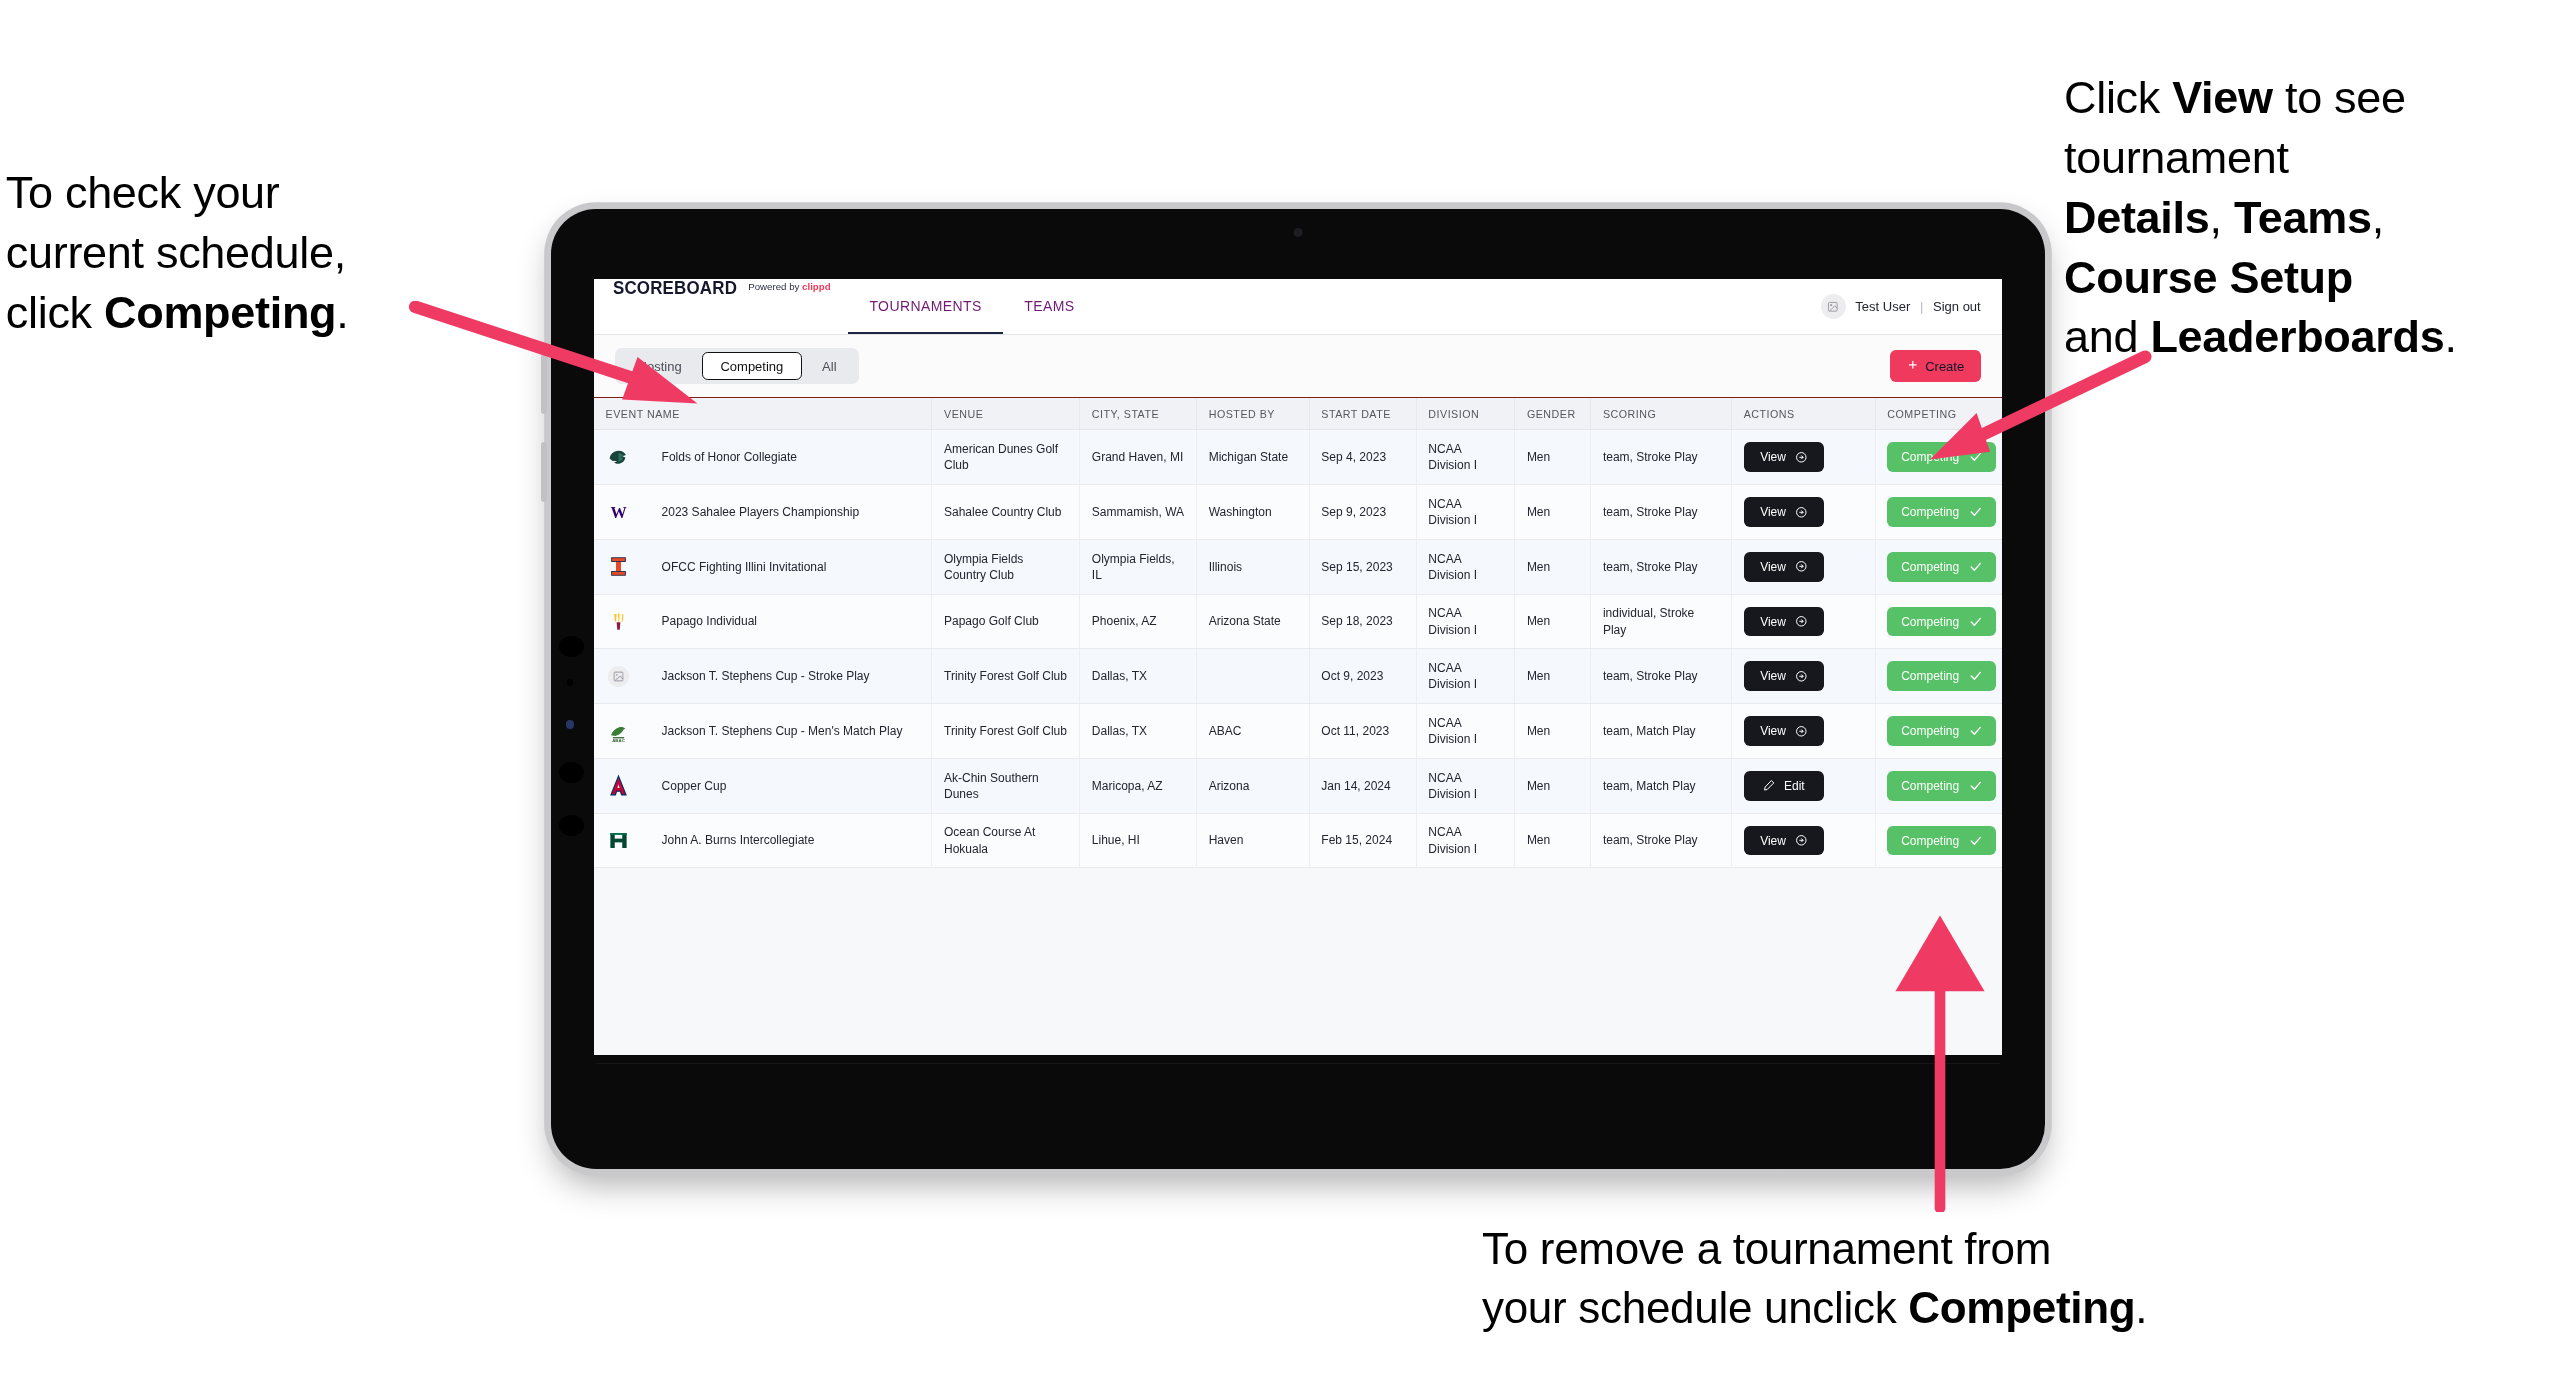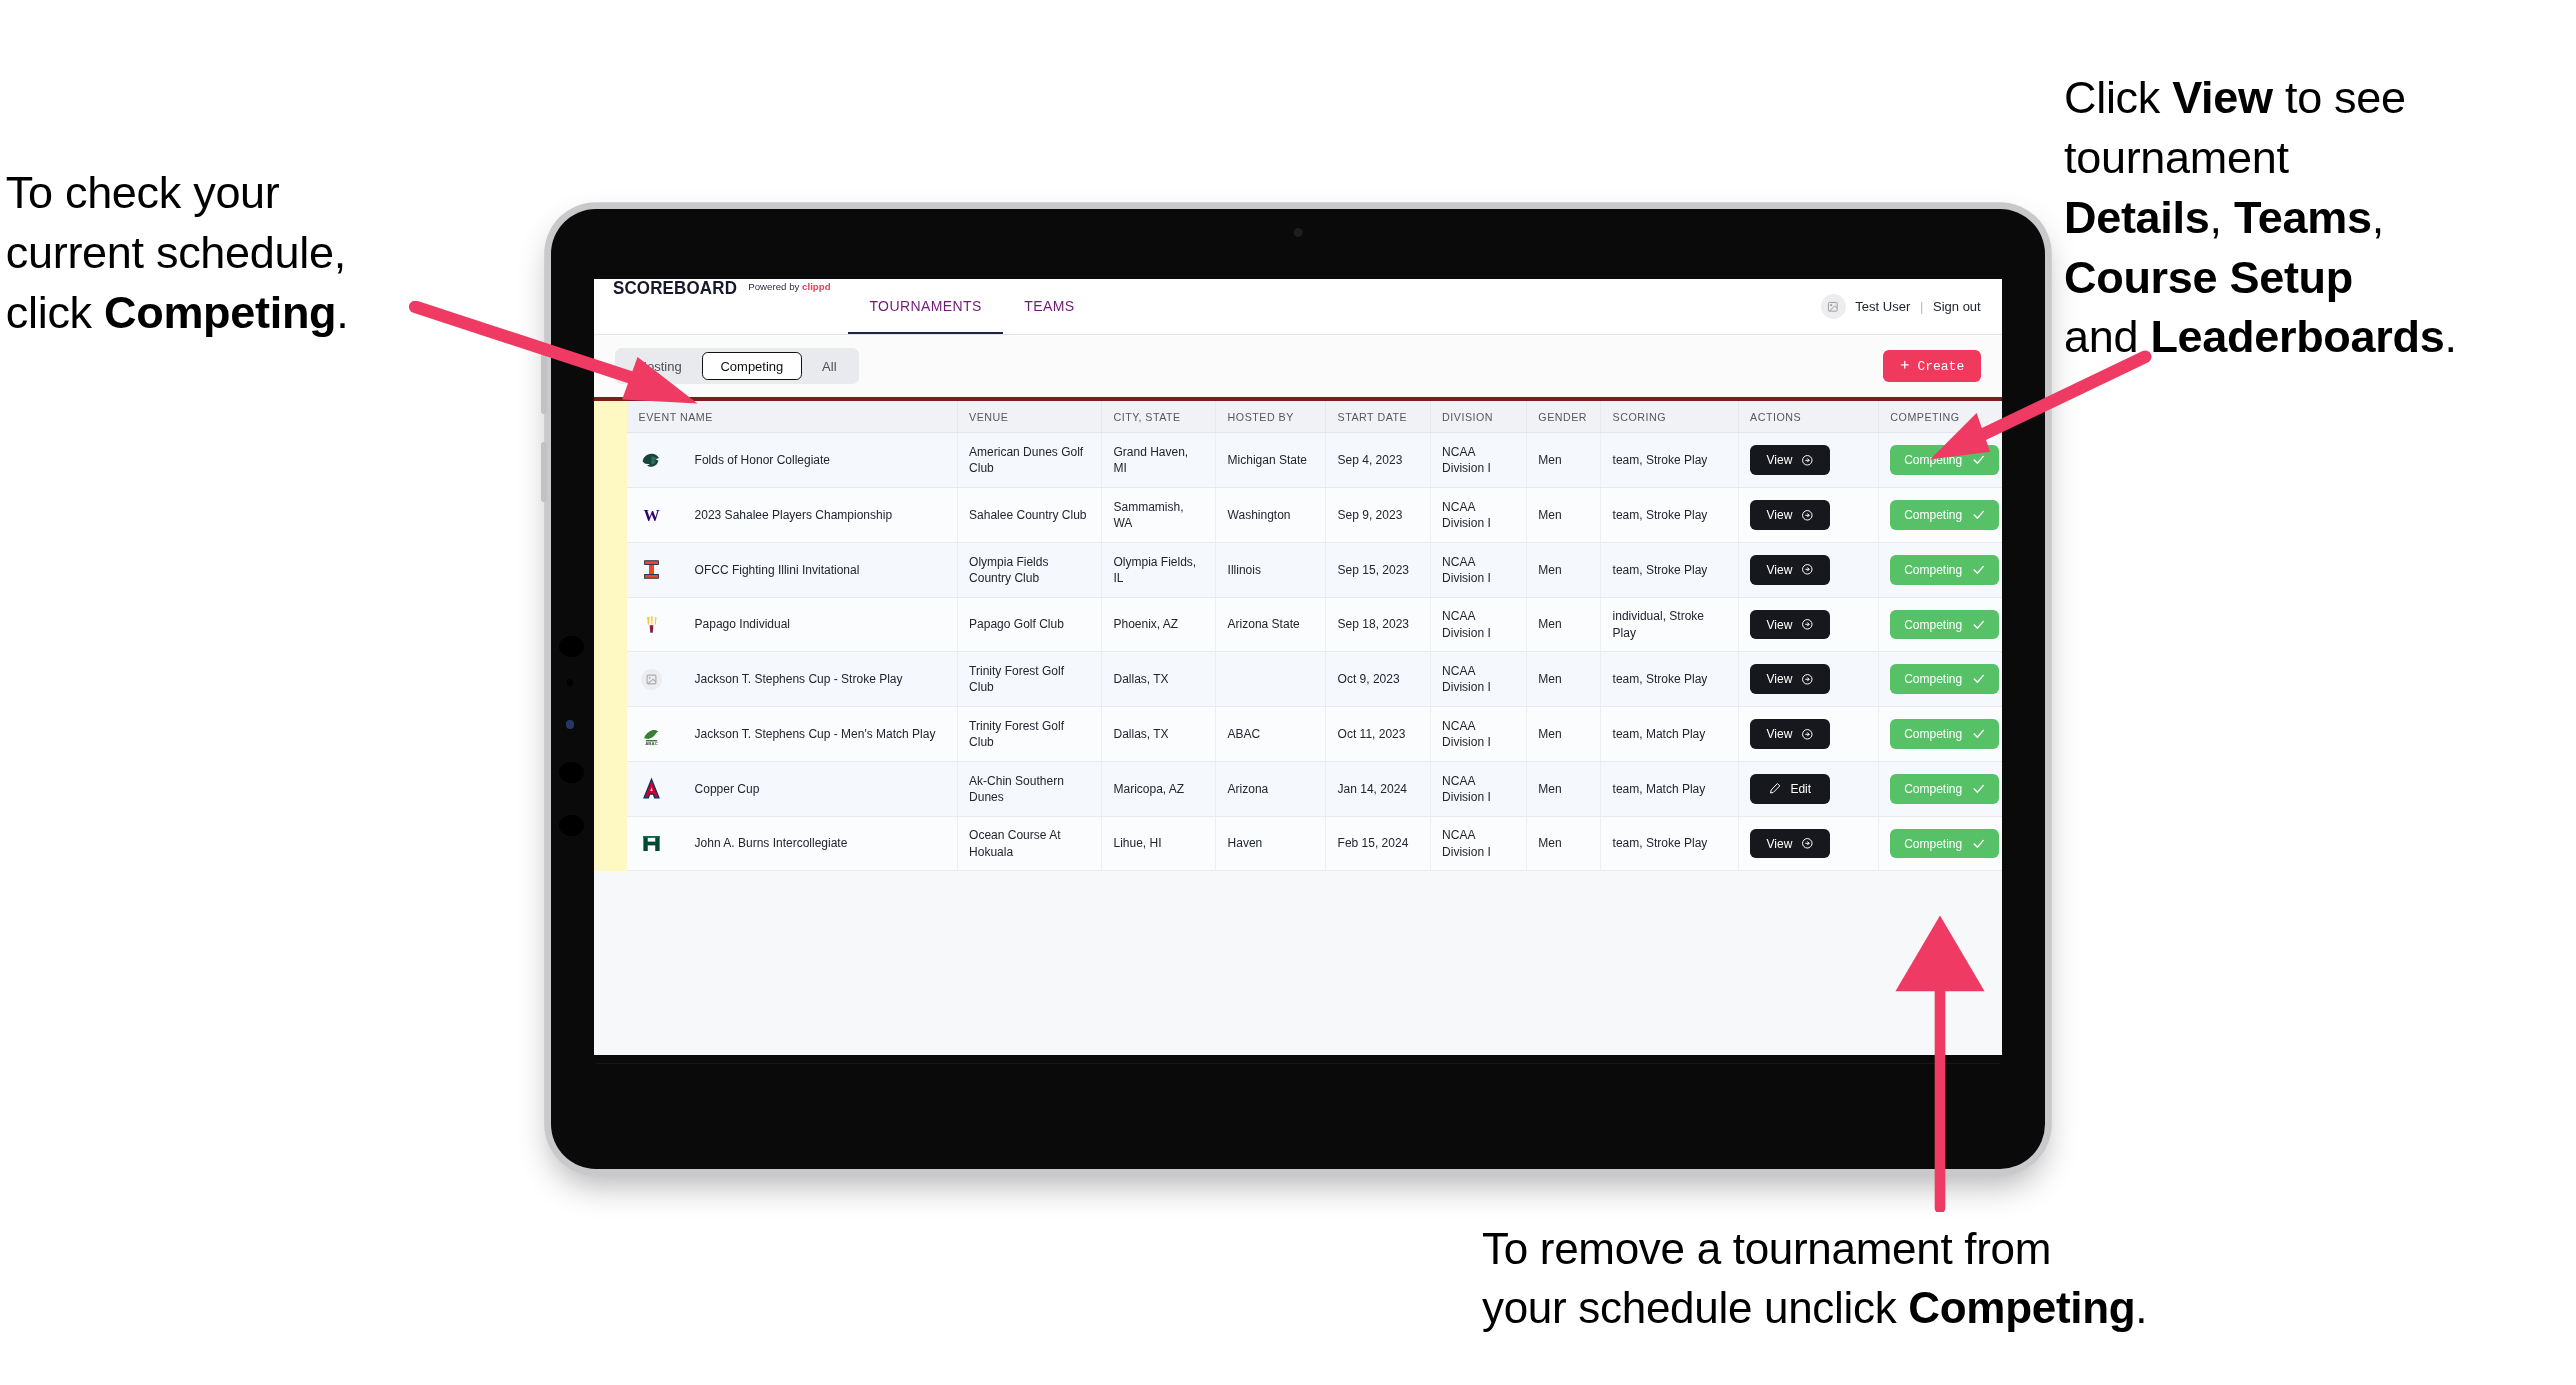--- a/index.html
+++ b/index.html
@@ -113,28 +113,28 @@
   }
   .seg {
     padding: 6.8px 18.4px; font-size: 13px; color: #4c4e58; border-radius: 5.8px;
     cursor: pointer; white-space: nowrap;
   }
   .seg.on {
     background: #fff; color: #111; border: 1.6px solid #111; font-weight: 400;
     padding: 5.8px 17.5px;
   }
   #create-btn {
-    margin-left: auto; background: #ef3a5d; color: #ffffff; border: none;
+    margin-left: auto; background: #ef3a5d; color: #0f172a; border: none;
     border-radius: 5.8px; padding: 8.7px 16.5px; font-size: 13px; cursor: pointer;
     display: inline-flex; align-items: flex-start; gap: 6.8px;
-    font-family: Liberation Mono, monospace;
-  }
-
-  
-  #tablewrap { background: #fef9c3; border-top: 4px solid #7f1d1d; padding-left: 33px; }
+    font-family: Liberation Sans, sans-serif;
+  }
+
+  
+  #tablewrap { background: #1d4ed8; border-top: 1px solid #7f1d1d; }
   table { width: 100%; border-collapse: collapse; table-layout: fixed; }
   thead th {
     background: #f1f2f5; color: #55575f; font-weight: 400;
     font-size: 10.7px; letter-spacing: 0.5px; text-align: left;
     padding: 9.7px 11.6px; border-bottom: 1px solid #e3e5e9;
     border-right: 1px solid #e7e8ec; white-space: nowrap;
   }
   thead th:last-child { border-right: none; }
   tbody td {
     font-size: 12px; color: #23252f; padding: 10.7px 11.6px;

